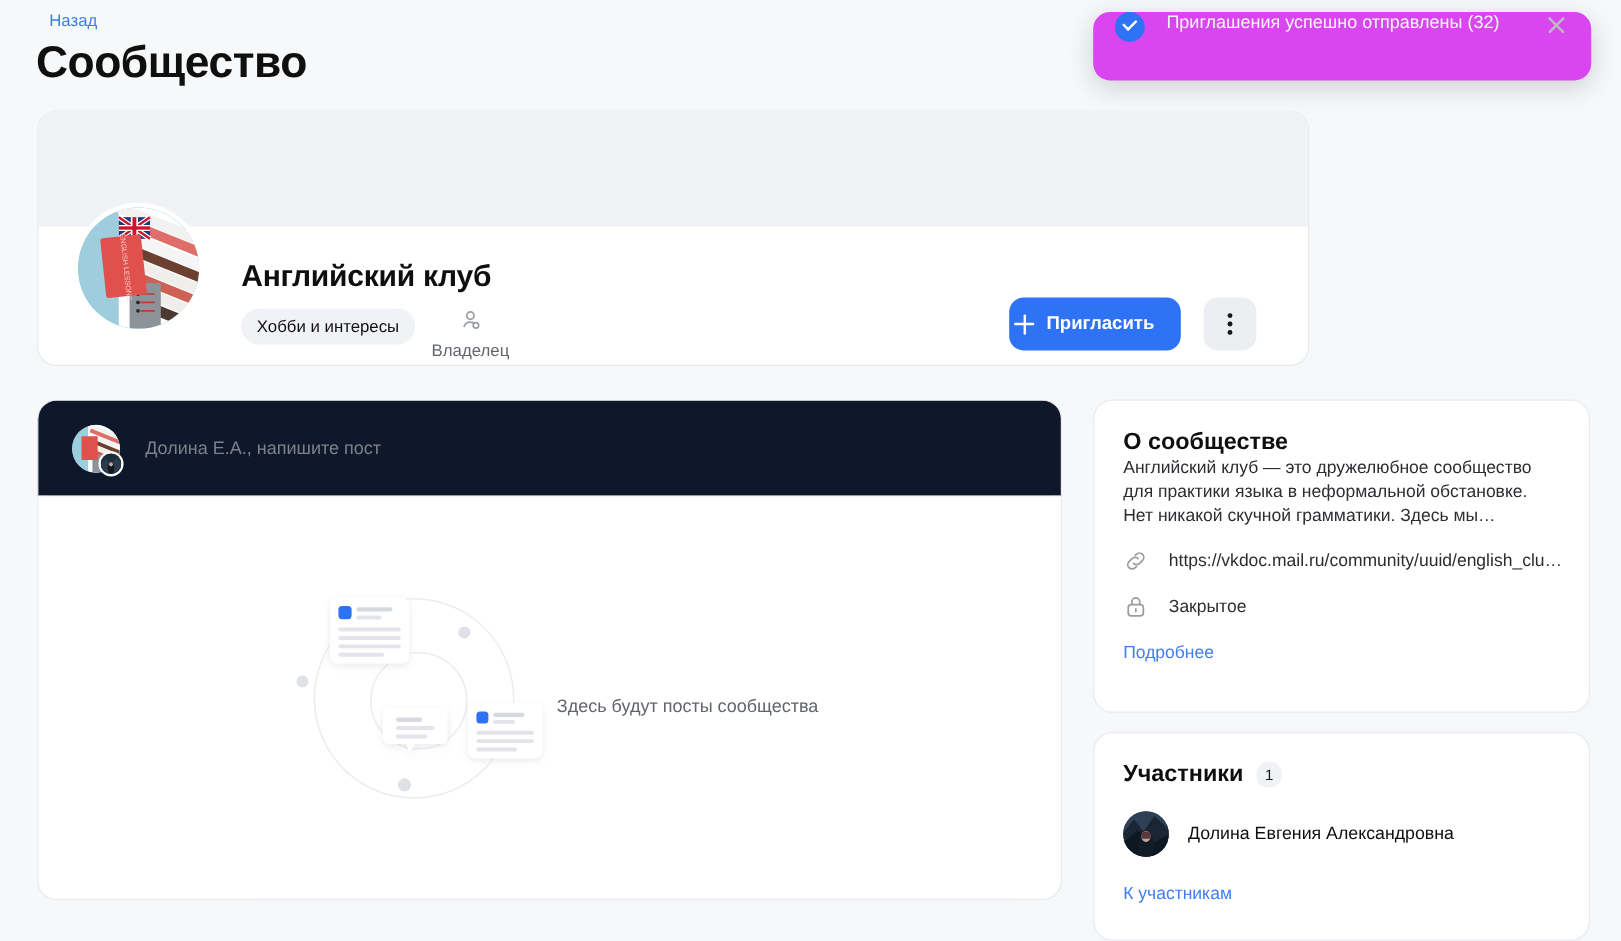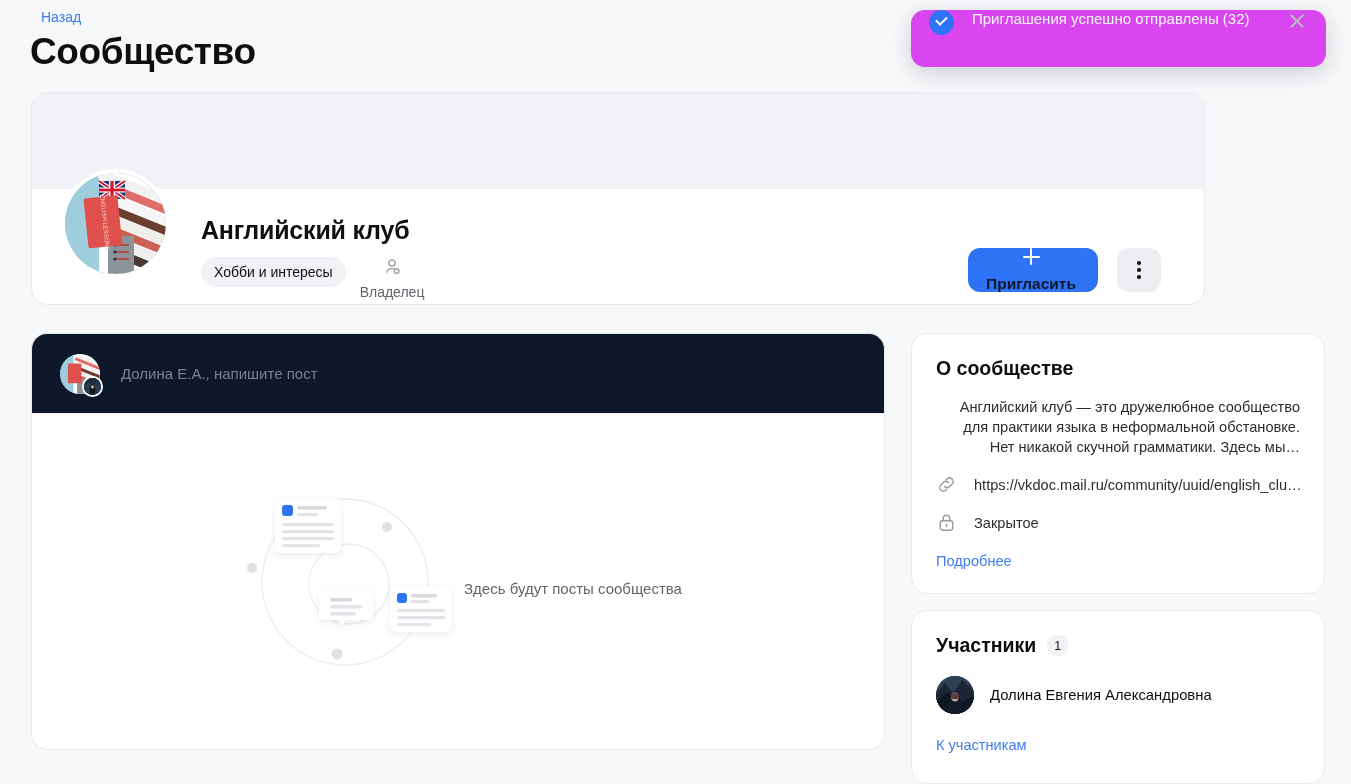--- a/index.html
+++ b/index.html
@@ -52,21 +52,21 @@
   .toast-close::before, .toast-close::after {
     content: ""; position: absolute; left: 2px; top: 10px;
     width: 18px; height: 1.6px; background: #b9bcc2; border-radius: 1px;
   }
   .toast-close::before { transform: rotate(45deg); }
   .toast-close::after  { transform: rotate(-45deg); }
 
   
   .community-card {
     position: absolute; left: 31px; top: 92px;
-    width: 1174px; height: 213px;
+    width: 1060px; height: 213px;
     background: #fff; border: 1px solid #e8eaee; border-radius: 16px;
     overflow: hidden;
   }
   .cover { position: absolute; left: 0; top: 0; width: 100%; height: 96px; background: #f1f2f5; }
 
   .avatar-ring {
     position: absolute; left: 29px; top: 76px;
     width: 109px; height: 109px; border-radius: 50%;
     background: #fff; padding: 4px;
   }
@@ -88,22 +88,22 @@
     background: #f1f2f5; border-radius: 18px; height: 30px;
     display: flex; align-items: center; padding: 0 13px;
     font-size: 14px; color: #0f0f10; cursor: pointer;
   }
   .owner { display: flex; align-items: center; gap: 8px; font-size: 14px; color: #62656c; flex-direction: column; }
 
   .invite-btn {
     position: absolute; right: 106px; top: 155px;
     height: 44px; background: #2e73f5; border-radius: 12px;
     display: flex; align-items: center; gap: 10px;
-    padding: 0 22px 0 18px; color: #0f172a; font-size: 15.5px; font-weight: bold;
-    border: none; cursor: pointer; flex-direction: column;
+    padding: 0 22px 0 4px; color: #ffffff; font-size: 15.5px; font-weight: bold;
+    border: none; cursor: pointer;
   }
   .plus { position: relative; width: 17px; height: 17px; flex: 0 0 auto; }
   .plus::before, .plus::after {
     content: ""; position: absolute; background: #fff; border-radius: 1px;
   }
   .plus::before { left: 0; top: 7.5px; width: 17px; height: 2px; }
   .plus::after  { top: 0; left: 7.5px; height: 17px; width: 2px; }
 
   .kebab-btn {
     position: absolute; right: 43px; top: 155px;
@@ -151,21 +151,21 @@
   .panel-members { top: 610px; height: 174px; padding: 23px 41px 0 24px; }
 
   .panel-title { font-size: 19.5px; font-weight: bold; color: #0f0f10; }
   .panel-title-row { display: flex; align-items: center; gap: 11px; }
   .count-badge {
     background: #f1f2f5; border-radius: 9px; min-width: 21px; height: 21px;
     display: flex; align-items: center; justify-content: center;
     font-size: 12.5px; color: #16181c; padding: 0 6px;
   }
   .about-desc {
-    margin-top: 17px; font-size: 14.6px; line-height: 20px; color: #2b2d31; text-align: right;
+    font-size: 14.6px; line-height: 20px; color: #2b2d31;
   }
   .info-row { display: flex; align-items: center; gap: 17px; margin-top: 17px; }
   .info-row .txt { font-size: 14.6px; color: #2b2d31; white-space: nowrap; overflow: hidden; text-overflow: clip; }
   .link-more {
     margin-top: 20px; display: inline-block;
     font-size: 14.6px; color: #3f7cf6; cursor: pointer;
   }
   .member-row { display: flex; align-items: center; gap: 16px; margin-top: 19px; cursor: pointer; }
   .member-avatar {
     width: 38px; height: 38px; border-radius: 50%; overflow: hidden; flex: 0 0 auto;

